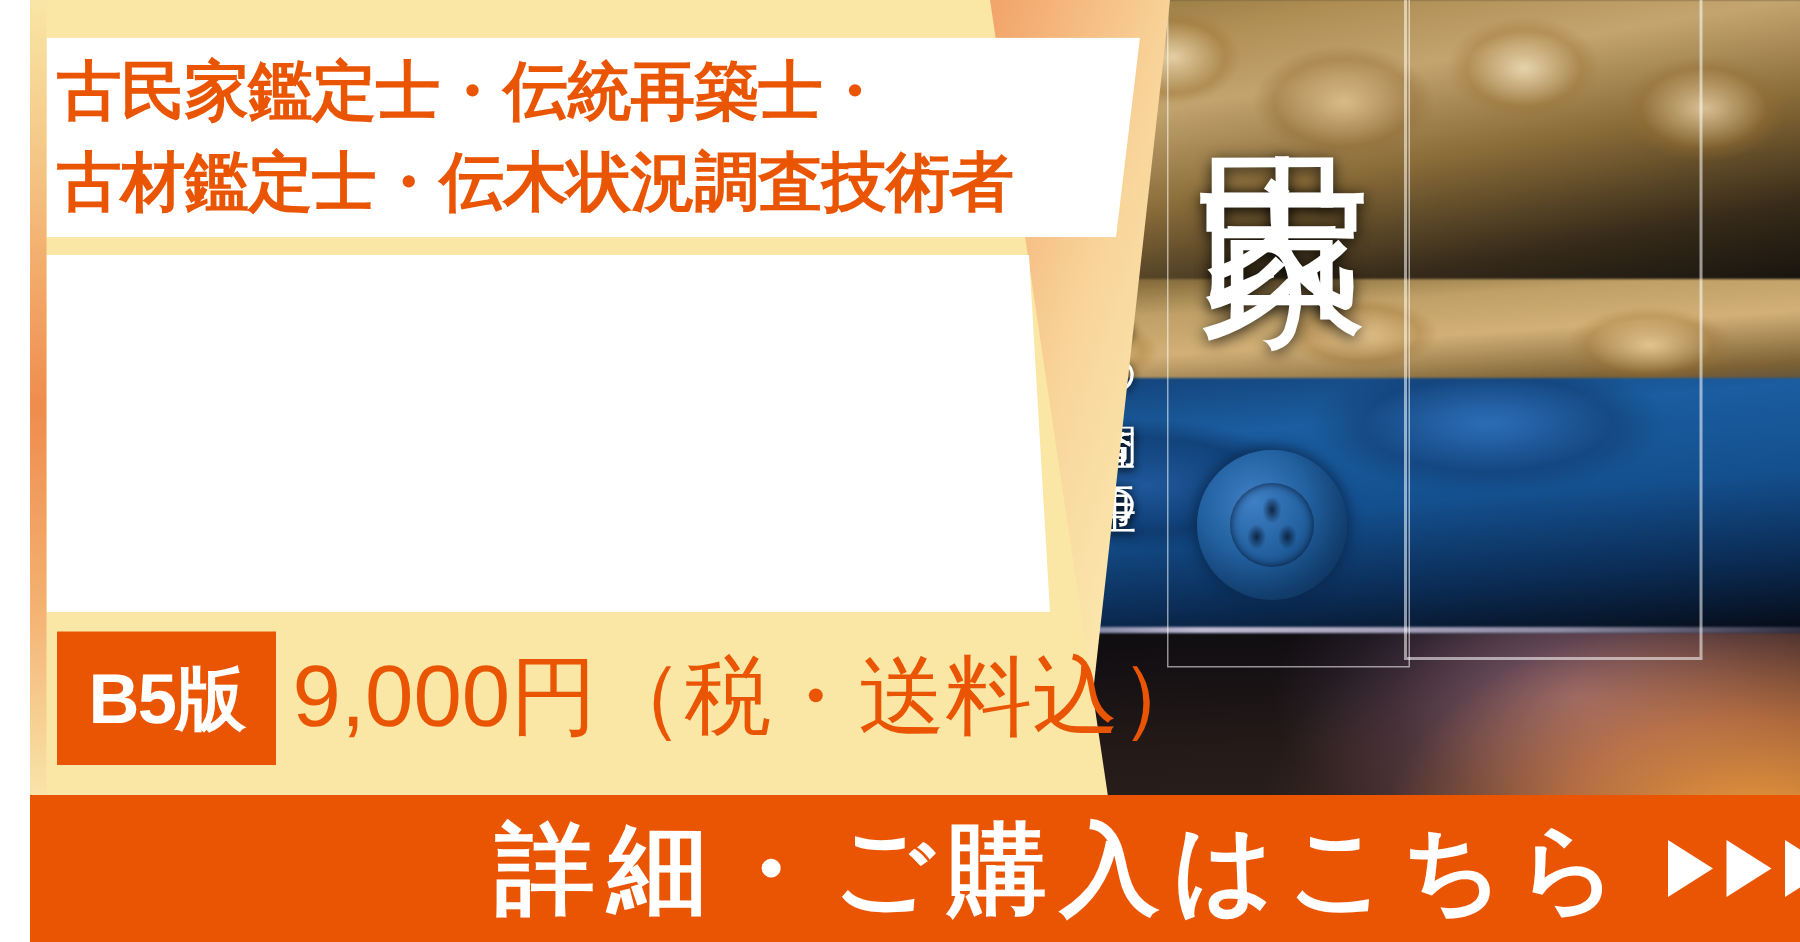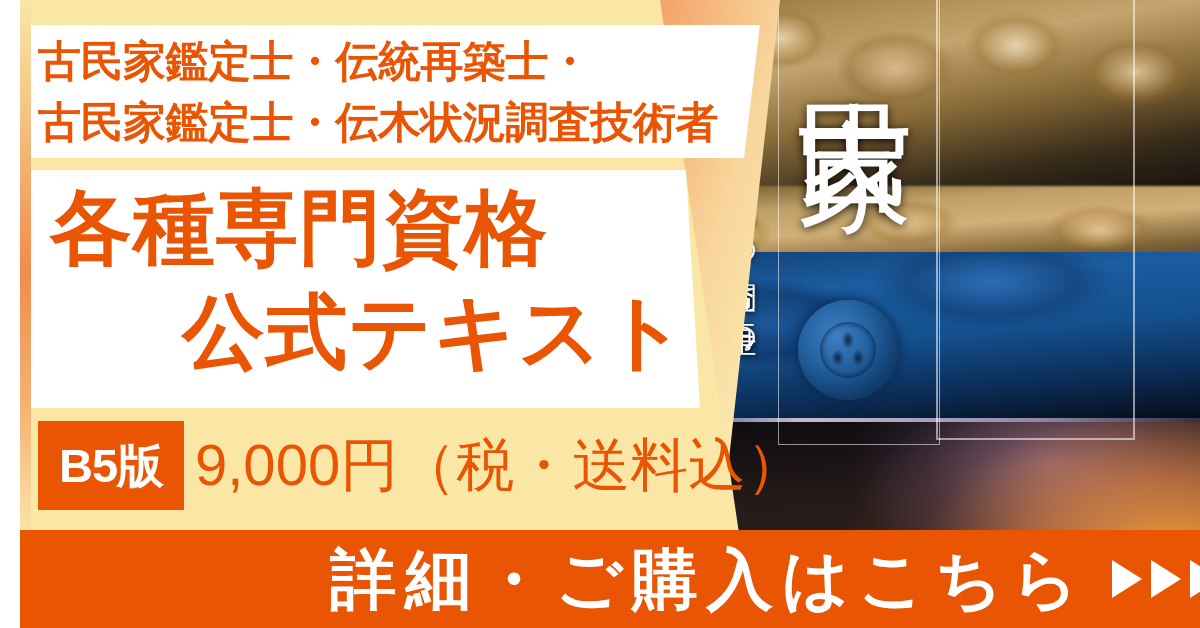--- a/index.html
+++ b/index.html
@@ -252,27 +252,23 @@
 
   <div class="left-bg"></div>
   <div class="cream-wedge"></div>
   <div class="left-edge-strip"></div>
 
   <div class="panel panel-1"></div>
   <div class="panel panel-2"></div>
 
   <div class="quals">
     <div>古民家鑑定士・伝統再築士・</div>
-    <div>古民家鑑定士・伝木状況調査技術者</div>
+    <div>古材鑑定士・伝木状況調査技術者</div>
   </div>
 
-  <div class="headline">
-    <span class="l1">各種専門資格</span>
-    <span class="l2">公式テキスト</span>
-  </div>
 
   <div class="badge">B5版</div>
   <div class="price">9,000円（税・送料込）</div>
 
   <div class="cta">
     <span class="cta-text">詳細・ご購入はこちら</span>
     <span class="cta-arrows">
       <span class="arrow"></span>
       <span class="arrow"></span>
       <span class="arrow"></span>

